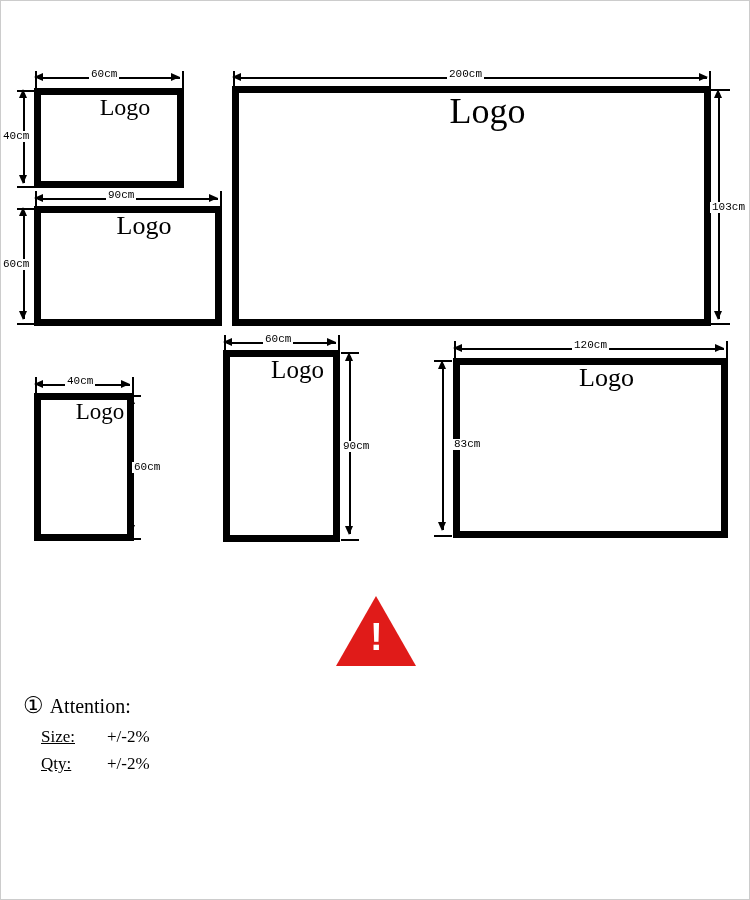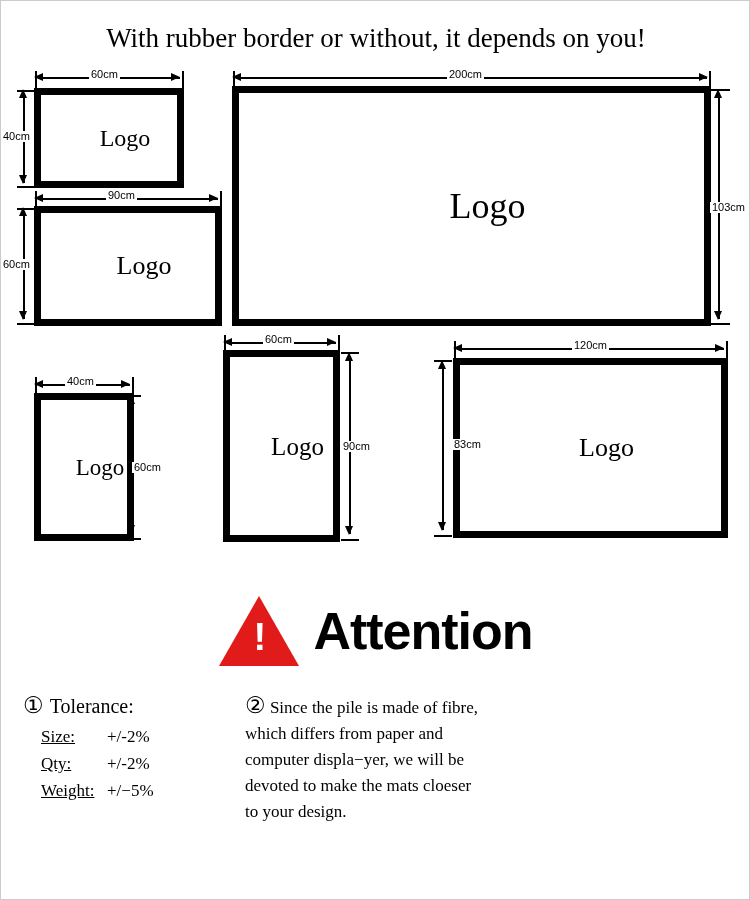--- a/index.html
+++ b/index.html
@@ -36,21 +36,20 @@
     white-space: nowrap;
   }
 
   
   .mat {
     position: absolute;
     box-sizing: border-box;
     border: 7px solid #000000;
     background: #ffffff;
     display: flex;
-    align-items: center;
     justify-content: center;
     padding-left: 32px;
   }
   .mat-label {
     font-family: "Liberation Serif", serif;
     color: #000000;
     line-height: 1;
   }
 
   
@@ -96,21 +95,21 @@
     width: 0;
     border-left: 2px solid #000000;
   }
   .tick-h {
     position: absolute;
     height: 0;
     border-top: 2px solid #000000;
   }
   .dim-text {
     position: absolute;
-    font-family: Liberation Sans, sans-serif;
+    font-family: Liberation Mono, monospace;
     font-size: 11px;
     background: #ffffff;
     padding: 0 2px;
     white-space: nowrap;
     line-height: 1;
   }
 
   
   .attention-row {
     position: absolute;
@@ -204,21 +203,20 @@
   .note-flow {
     font-size: 17px;
     line-height: 26px;
   }
 </style>
 </head>
 <body>
 
 <div class="page">
 
-  <div class="headline">With rubber border or without, it depends on you!</div>
 
   <div class="mat" style="left:33px; top:87px; width:150px; height:100px;">
     <span class="mat-label" style="font-size:24px;">Logo</span>
   </div>
 
   <div class="dim dim-h" style="left:37px; top:76px; width:142px;"></div>
   <div class="arrow left" style="left:33px; top:72px;"></div>
   <div class="arrow right" style="left:170px; top:72px;"></div>
   <div class="tick-v" style="left:34px; top:70px; height:18px;"></div>
   <div class="tick-v" style="left:181px; top:70px; height:18px;"></div>
@@ -318,49 +316,38 @@
   <div class="arrow up" style="left:437px; top:359px;"></div>
   <div class="arrow down" style="left:437px; top:521px;"></div>
   <div class="tick-h" style="left:433px; top:359px; width:18px;"></div>
   <div class="tick-h" style="left:433px; top:534px; width:18px;"></div>
   <div class="dim-text" style="left:411px; top:438px;margin-left:40px;">83cm</div>
 
   <div class="attention-row">
     <div class="warn-tri">
       <div class="warn-bang">!</div>
     </div>
-    <div class="attention-text">Attention</div>
   </div>
 
   <div class="notes">
 
     <div class="note col1">
       <div class="note-head">
         <span class="note-num">①</span>
-        <span class="note-title">Tolerance:</span>
+        <span class="note-title">Attention:</span>
       </div>
       <div class="tol-list">
         <div class="tol-row">
           <span class="tol-key">Size:</span>
           <span class="tol-val">+/-2%</span>
         </div>
         <div class="tol-row">
           <span class="tol-key">Qty:</span>
           <span class="tol-val">+/-2%</span>
         </div>
-        <div class="tol-row">
-          <span class="tol-key">Weight:</span>
-          <span class="tol-val">+/−5%</span>
-        </div>
       </div>
     </div>
 
-    <div class="note col2">
-      <div class="note-flow">
-        <span class="note-num">②</span>
-        <span class="note-body note2-body">Since the pile is made of fibre, which differs from paper and computer displa−yer, we will be devoted to make the mats cloeser to your design.</span>
-      </div>
-    </div>
 
 
   </div>
 
 </div>
 
 </body></html>

